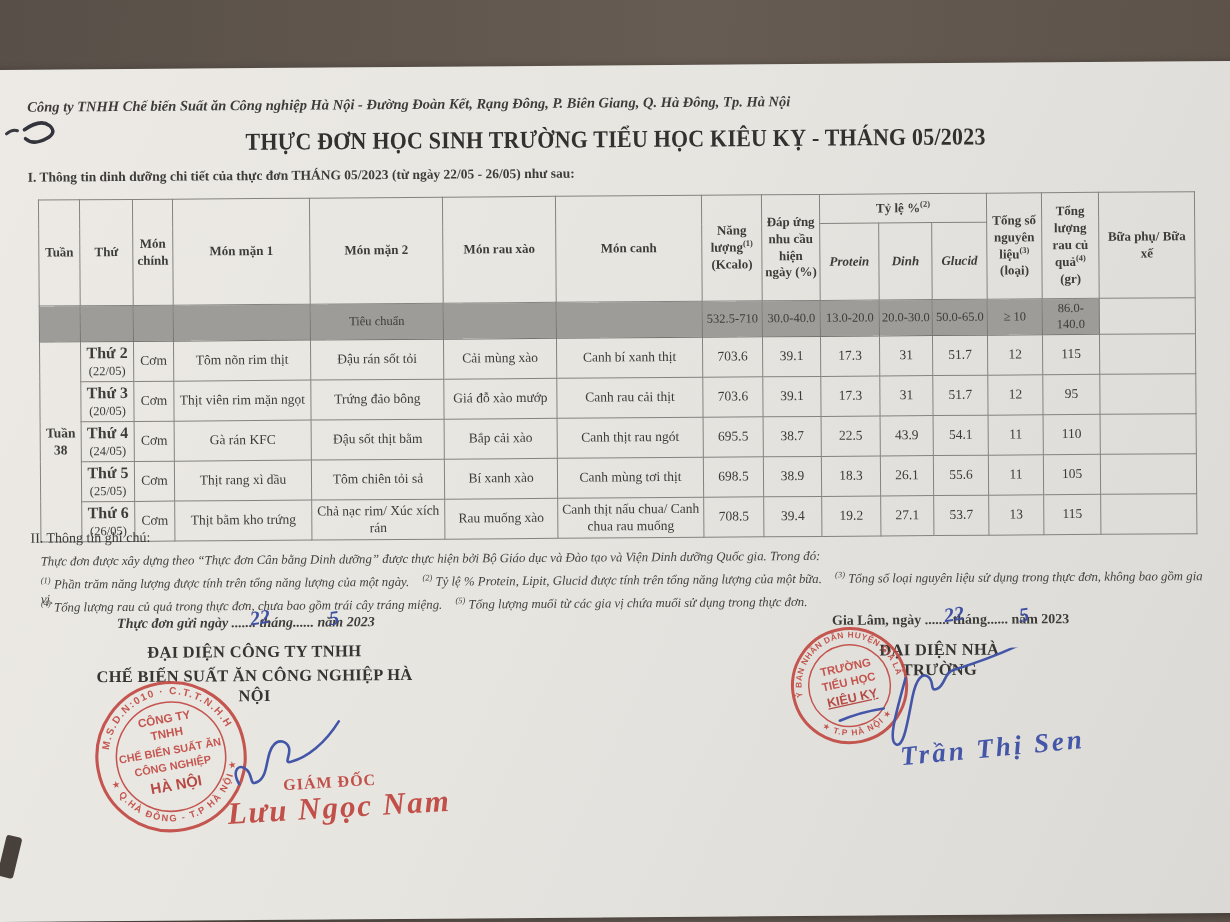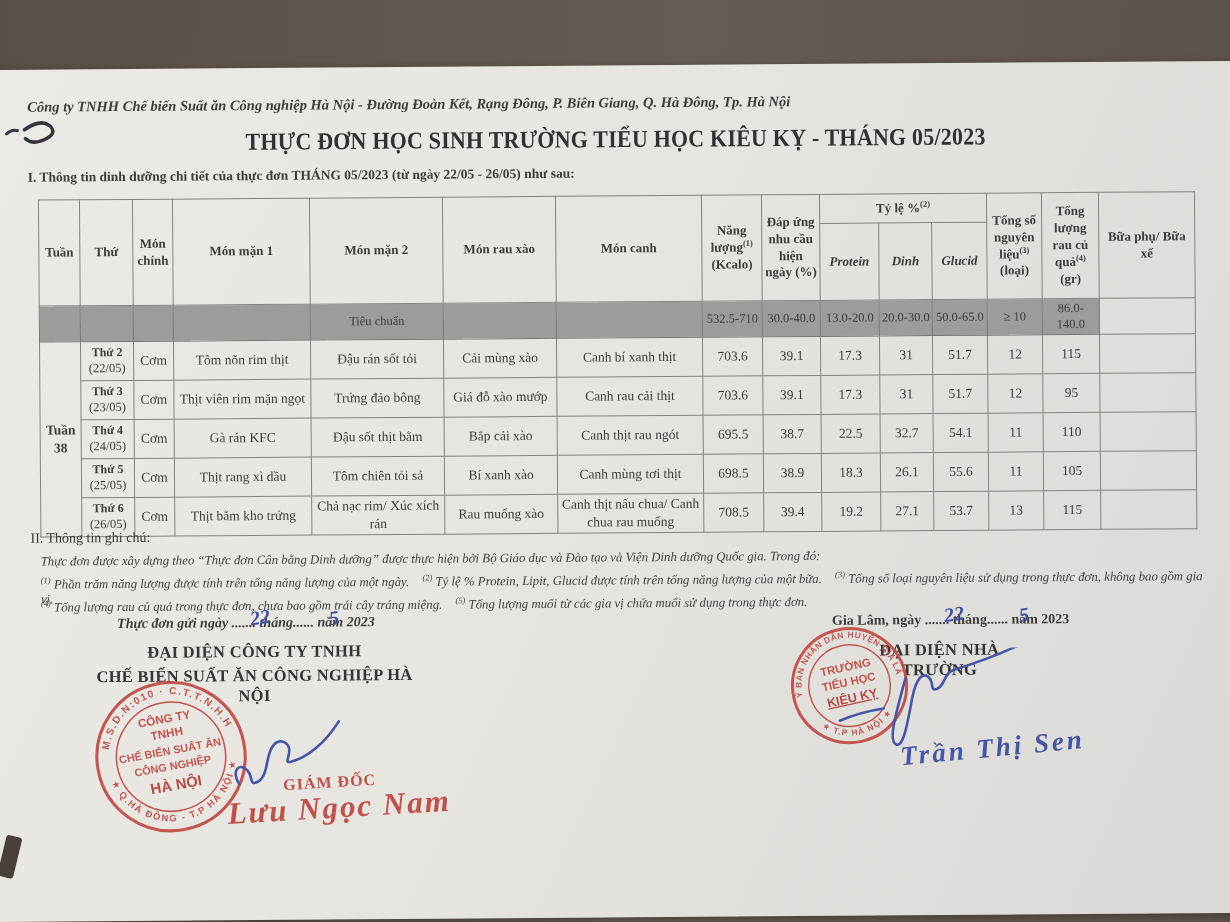--- a/index.html
+++ b/index.html
@@ -28,21 +28,21 @@
   table.menu th,table.menu td{
     border:1px solid #85837f;text-align:center;vertical-align:middle;
     padding:1px 2px;font-size:13px;line-height:1.3;color:#3e3c39;overflow:hidden;
   }
   table.menu th{font-weight:bold;height:auto;}
   tr.hdr1 th{height:26px;}
   tr.hdr-main th{height:74px;font-style:italic;}
   tr.std td{background:#9d9c99;height:30px;font-size:12.5px;border-color:#76746f;}
   tr.std td.nofill{background:transparent;border-color:#85837f;}
   tr.data td{height:36px;font-size:13.5px;}
-  .day-label{font-weight:bold;font-size:12px;}
+  .day-label{font-weight:bold;font-size:16px;}
   .day-date{font-size:12.5px;}
   .week-cell{font-weight:bold;font-size:13.5px;line-height:1.5;}
   sup{font-size:8.5px;line-height:0;}
 
   .notes-heading{position:absolute;left:27px;top:531px;font-size:14px;font-weight:normal;color:#3a3835;}
   .note{position:absolute;left:37px;font-size:12.8px;font-style:italic;color:#44423f;width:1170px;}
   .note .seg{margin-right:10px;}
   .n1{top:555px;}
   .n2{top:578px;}
   .n3{top:601px;}
@@ -173,21 +173,21 @@
         <td>17.3</td>
         <td>31</td>
         <td>51.7</td>
         <td>12</td>
         <td>115</td>
         <td></td>
       </tr>
       <tr class="data">
         <td>
               <div class="day-label">Thứ 3</div>
-              <div class="day-date">(23/05)</div>
+              <div class="day-date">(20/05)</div>
             </td>
         <td>Cơm</td>
         <td>Thịt viên rim mặn ngọt</td>
         <td>Trứng đảo bông</td>
         <td>Giá đỗ xào mướp</td>
         <td>Canh rau cải thịt</td>
         <td>703.6</td>
         <td>39.1</td>
         <td>17.3</td>
         <td>31</td>
@@ -202,21 +202,21 @@
               <div class="day-date">(24/05)</div>
             </td>
         <td>Cơm</td>
         <td>Gà rán KFC</td>
         <td>Đậu sốt thịt bằm</td>
         <td>Bắp cải xào</td>
         <td>Canh thịt rau ngót</td>
         <td>695.5</td>
         <td>38.7</td>
         <td>22.5</td>
-        <td>32.7</td>
+        <td>43.9</td>
         <td>54.1</td>
         <td>11</td>
         <td>110</td>
         <td></td>
       </tr>
       <tr class="data">
         <td>
               <div class="day-label">Thứ 5</div>
               <div class="day-date">(25/05)</div>
             </td>

